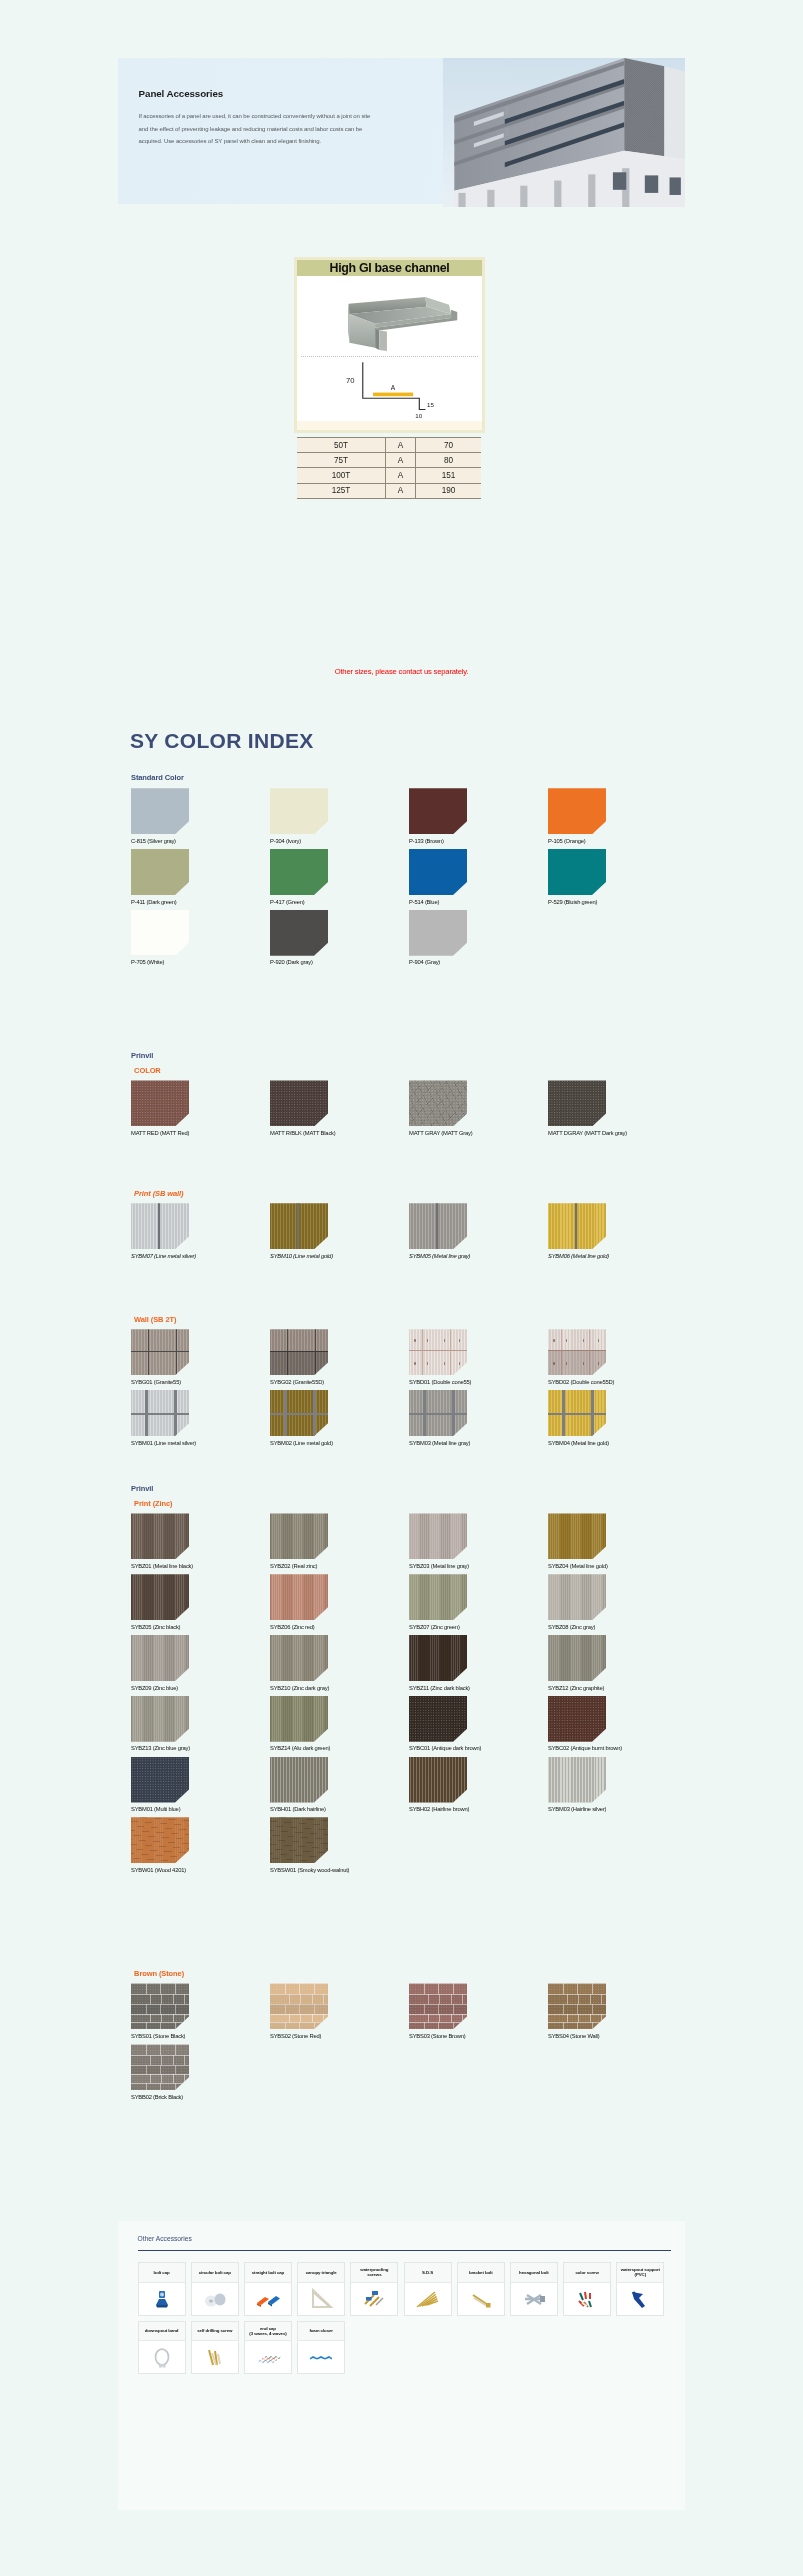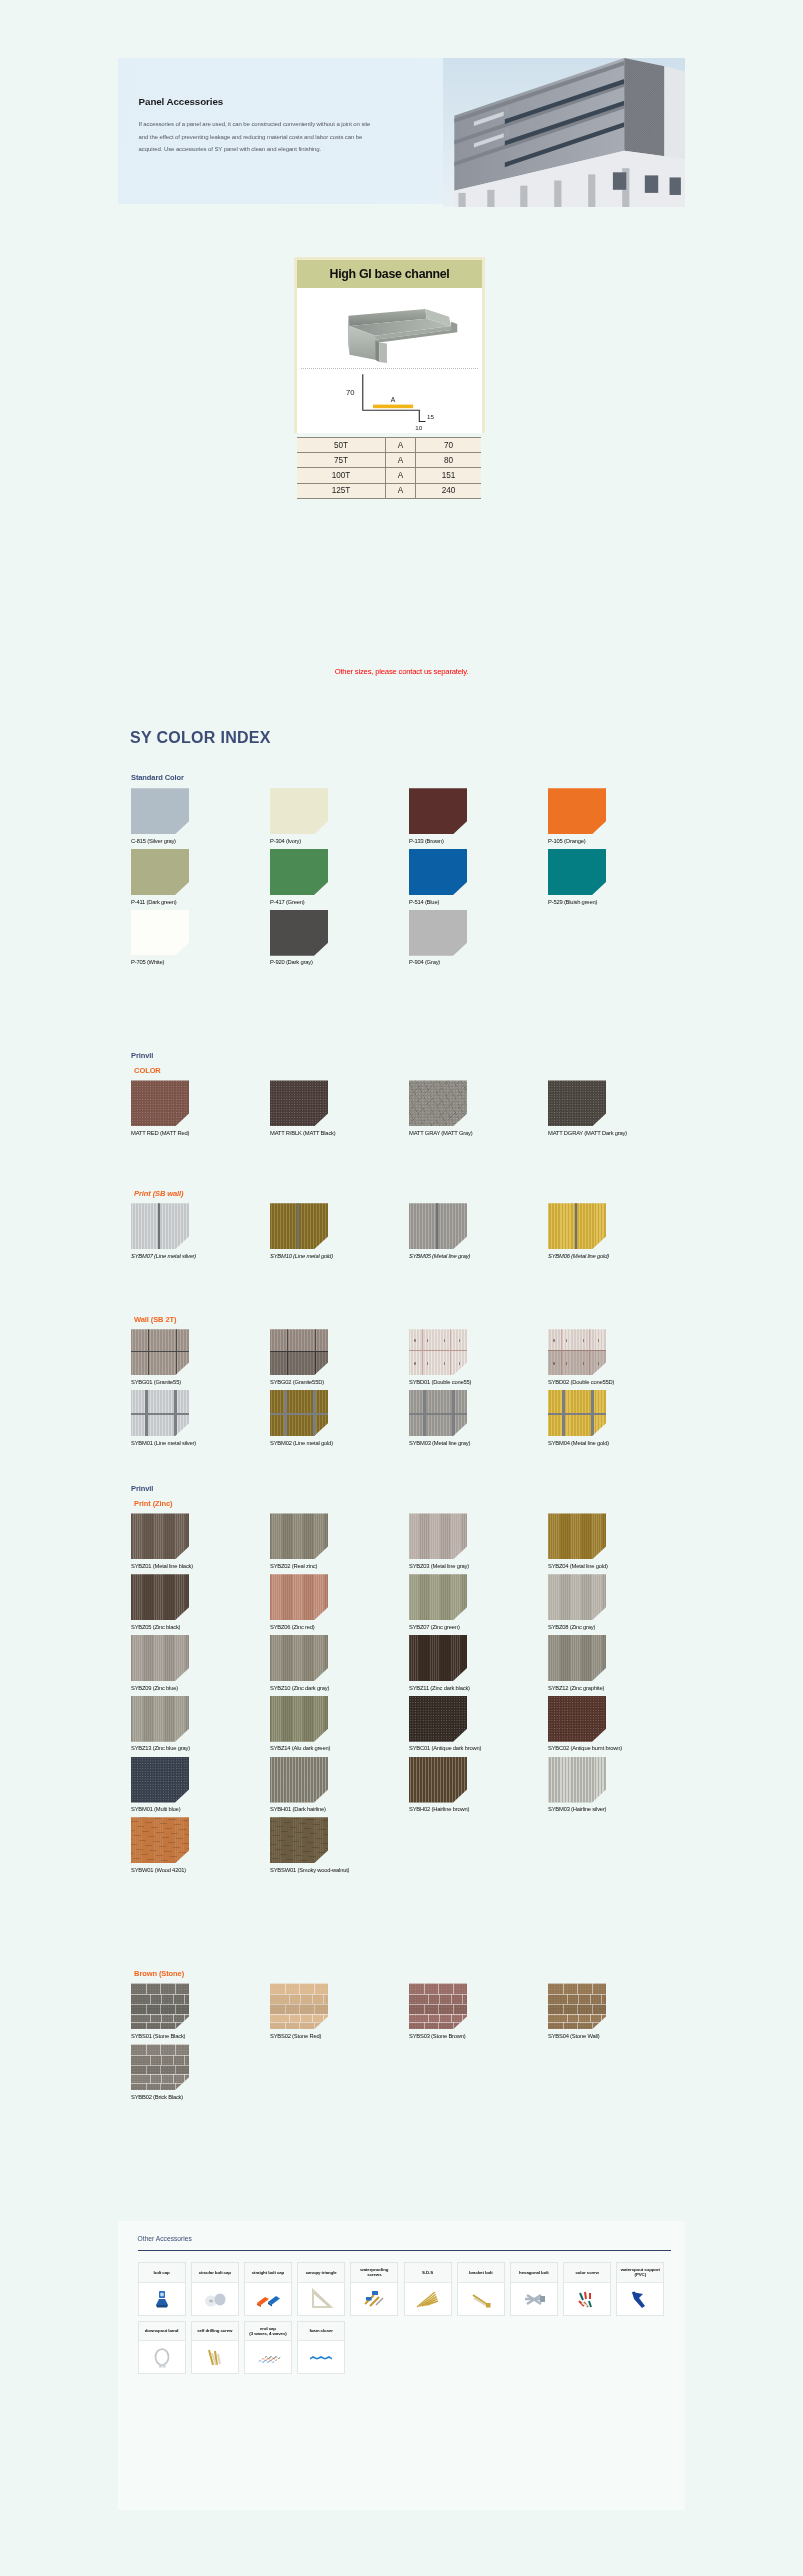--- a/index.html
+++ b/index.html
@@ -6,47 +6,47 @@
   * { box-sizing: border-box; margin:0; padding:0; }
   html,body{ background:#eef7f4; }
   body{
     width:803px; height:2576px; position:relative; overflow:hidden;
     font-family:"Liberation Sans", sans-serif;
     color:#222;
   }
   
   .hdr-wrap{ position:absolute; left:118px; top:58px; width:567px; height:146px; }
   .hdr-panel{ position:absolute; inset:0; background:linear-gradient(100deg,#e2eff7 0%,#e4f0f7 55%,#eaf4f8 100%); }
-  .hdr-text{ position:absolute; left:20.6px; top:38px; width:242px; }
+  .hdr-text{ position:absolute; left:20.6px; top:30px; width:242px; }
   .hdr-title{ font-size:9.8px; font-weight:bold; color:#1b1b1b; letter-spacing:-0.1px; }
   .hdr-body{ margin-top:11.3px; font-size:6px; line-height:2.07; color:#565b60; letter-spacing:-0.1px; }
   .hdr-photo{ position:absolute; right:0; top:0; width:242px; height:149px; overflow:hidden; background:#dfe9f0; }
   .bldg{ position:absolute; inset:0; }
 
   
   .gi-card{ position:absolute; left:294px; top:257px; width:191px; height:176px;
             background:#fbf6e6; border:3.1px solid #edeacd; }
-  .gi-head{ height:28px; background:#c9cc93; display:flex; align-items:center; justify-content:center; }
+  .gi-head{ height:16px; background:#c9cc93; display:flex; align-items:center; justify-content:center; }
   .gi-head span{ font-size:12.4px; font-weight:bold; color:#0f0f0f; letter-spacing:-0.3px; }
   .gi-body{ position:relative; height:145px; background:#fff; }
   .gi-photo{ position:relative; height:78px; }
   .gi-sep{ position:absolute; left:4.1px; right:4.1px; top:80px; border-top:1px dotted #bdbdbd; }
   .gi-dim{ position:absolute; left:0; right:0; top:82px; height:62px; }
 
   
   .spec{ position:absolute; left:297px; top:437px; width:184px; border-collapse:collapse; background:#f6eee0; }
   .spec td{ border:0.5px solid #8e8878; border-left:none; border-right:none; text-align:center;
             font-size:8.2px; padding:2.6px 0; color:#1d1d1d; }
   .spec td + td{ border-left:0.5px solid #8e8878; }
 
   .note{ position:absolute; left:0; right:0; top:667px; text-align:center;
          font-size:7.7px; color:#fe0000; letter-spacing:-0.2px; }
 
   
-  .big-title{ position:absolute; left:130px; top:729px; font-size:16px; font-weight:bold;
+  .big-title{ position:absolute; left:130px; top:729px; font-size:21px; font-weight:bold;
               color:#3c4c77; letter-spacing:0.3px; }
 
   
   .sec{ position:absolute; left:131px; width:556px; }
   .sec-h1{ font-size:7.5px; font-weight:bold; color:#3c4c77; letter-spacing:-0.1px; margin-bottom:6.2px; }
   .sec-h2{ font-size:7.5px; font-weight:bold; color:#f4641e; letter-spacing:-0.1px; margin:4.1px 0 5.2px 3.1px; }
   .grid{ display:flex; flex-wrap:wrap; }
   .cell{ width:139px; margin-bottom:5.2px; }
   .sw{ width:58px; height:46px; position:relative; overflow:hidden;
        clip-path:polygon(0 0,100% 0,100% 72%,76% 100%,0 100%); }
@@ -194,21 +194,21 @@
         <td>80</td>
       </tr>
       <tr>
         <td>100T</td>
         <td>A</td>
         <td>151</td>
       </tr>
       <tr>
         <td>125T</td>
         <td>A</td>
-        <td>240</td>
+        <td>190</td>
       </tr>
     </tbody>
 </table>
 
 <div class="note">Other sizes, please contact us separately.</div>
 
 <div class="big-title">SY COLOR INDEX</div>
 
 <div id="sections-root">
     <div class="sec" style="top: 773px;">

